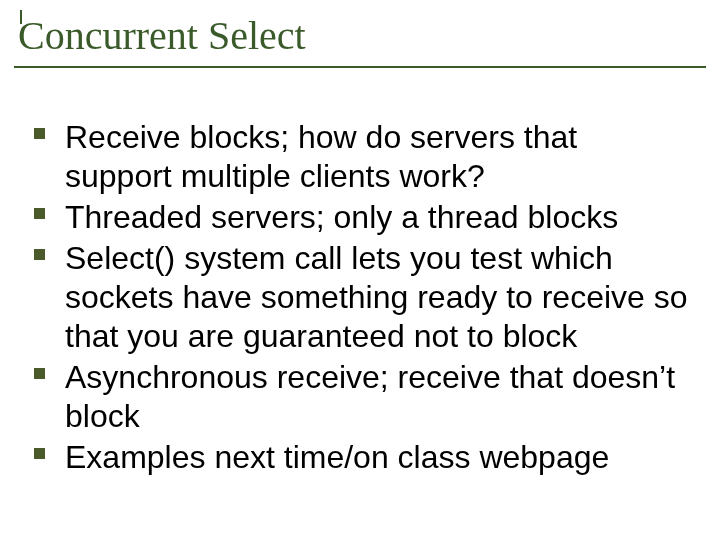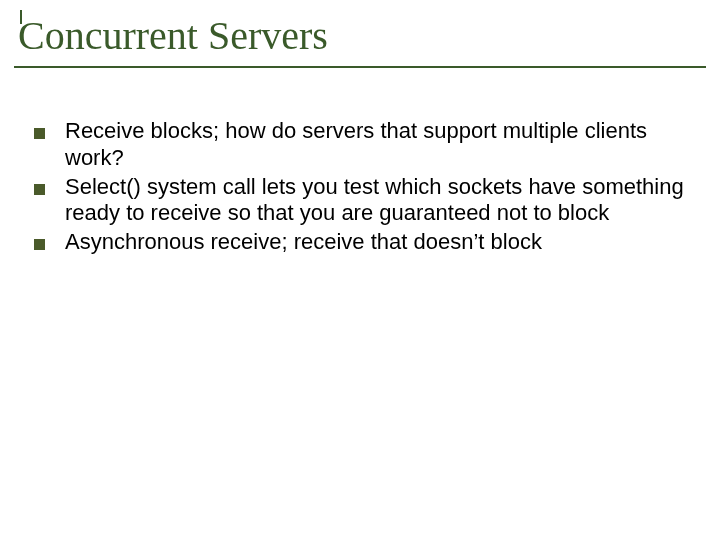--- a/index.html
+++ b/index.html
@@ -57,44 +57,52 @@
   }
   .bullet {
     width: 11px;
     height: 11px;
     background: #4a5a2a;
     flex: 0 0 auto;
     margin-top: 10px;
     margin-right: 20px;
   }
   .text {
-    font-size: 22px;
+    font-size: 32px;
     color: #000;
     line-height: 1.22;
     flex: 1 1 auto;
   }
 </style>
 </head>
 <body>
 <div class="slide">
 
   <div class="title-wrap">
     <div class="tick"></div>
-    <div class="title">Concurrent Servers</div>
+    <div class="title">Concurrent Select</div>
     <hr class="title-rule">
   </div>
 
   <div class="body">
     <div class="item">
       <div class="bullet"></div>
       <div class="text">Receive blocks; how do servers that support multiple clients work?</div>
     </div>
     <div class="item">
       <div class="bullet"></div>
+      <div class="text">Threaded servers; only a thread blocks</div>
+    </div>
+    <div class="item">
+      <div class="bullet"></div>
       <div class="text">Select() system call lets you test which sockets have something ready to receive so that you are guaranteed not to block</div>
     </div>
     <div class="item">
       <div class="bullet"></div>
       <div class="text">Asynchronous receive; receive that doesn’t block</div>
     </div>
+    <div class="item">
+      <div class="bullet"></div>
+      <div class="text">Examples next time/on class webpage</div>
+    </div>
   </div>
 
 </div>
 
 </body></html>

